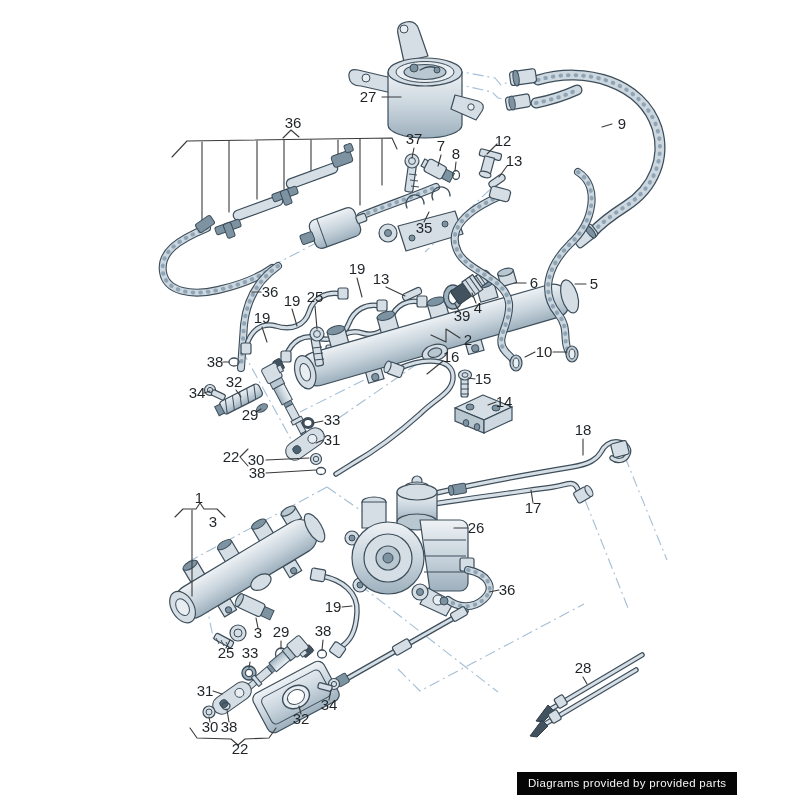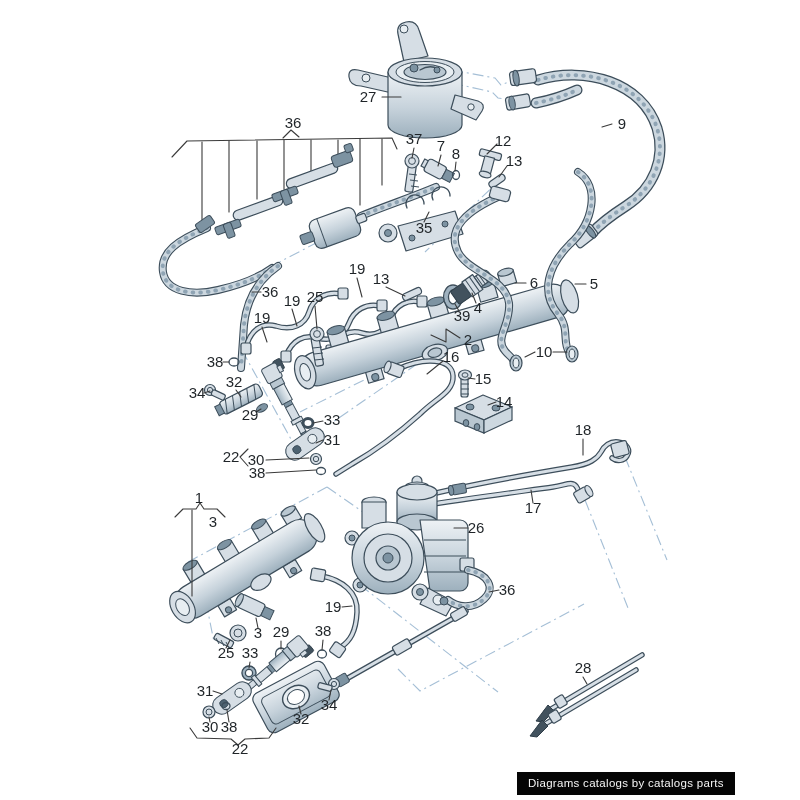--- a/index.html
+++ b/index.html
@@ -572,14 +572,14 @@
   <text class="co" x="205" y="696">31</text>
   <text class="co" x="210" y="732">30</text>
   <text class="co" x="229" y="732">38</text>
   <text class="co" x="240" y="754">22</text>
   <text class="co" x="301" y="724">32</text>
   <text class="co" x="329" y="710">34</text>
   <text class="co" x="583" y="673">28</text>
 </g>
 </svg>
 
-<div class="badge">Diagrams catalogs by catalogs parts</div>
+<div class="badge">Diagrams provided by provided parts</div>
 </div>
 
 </body></html>

